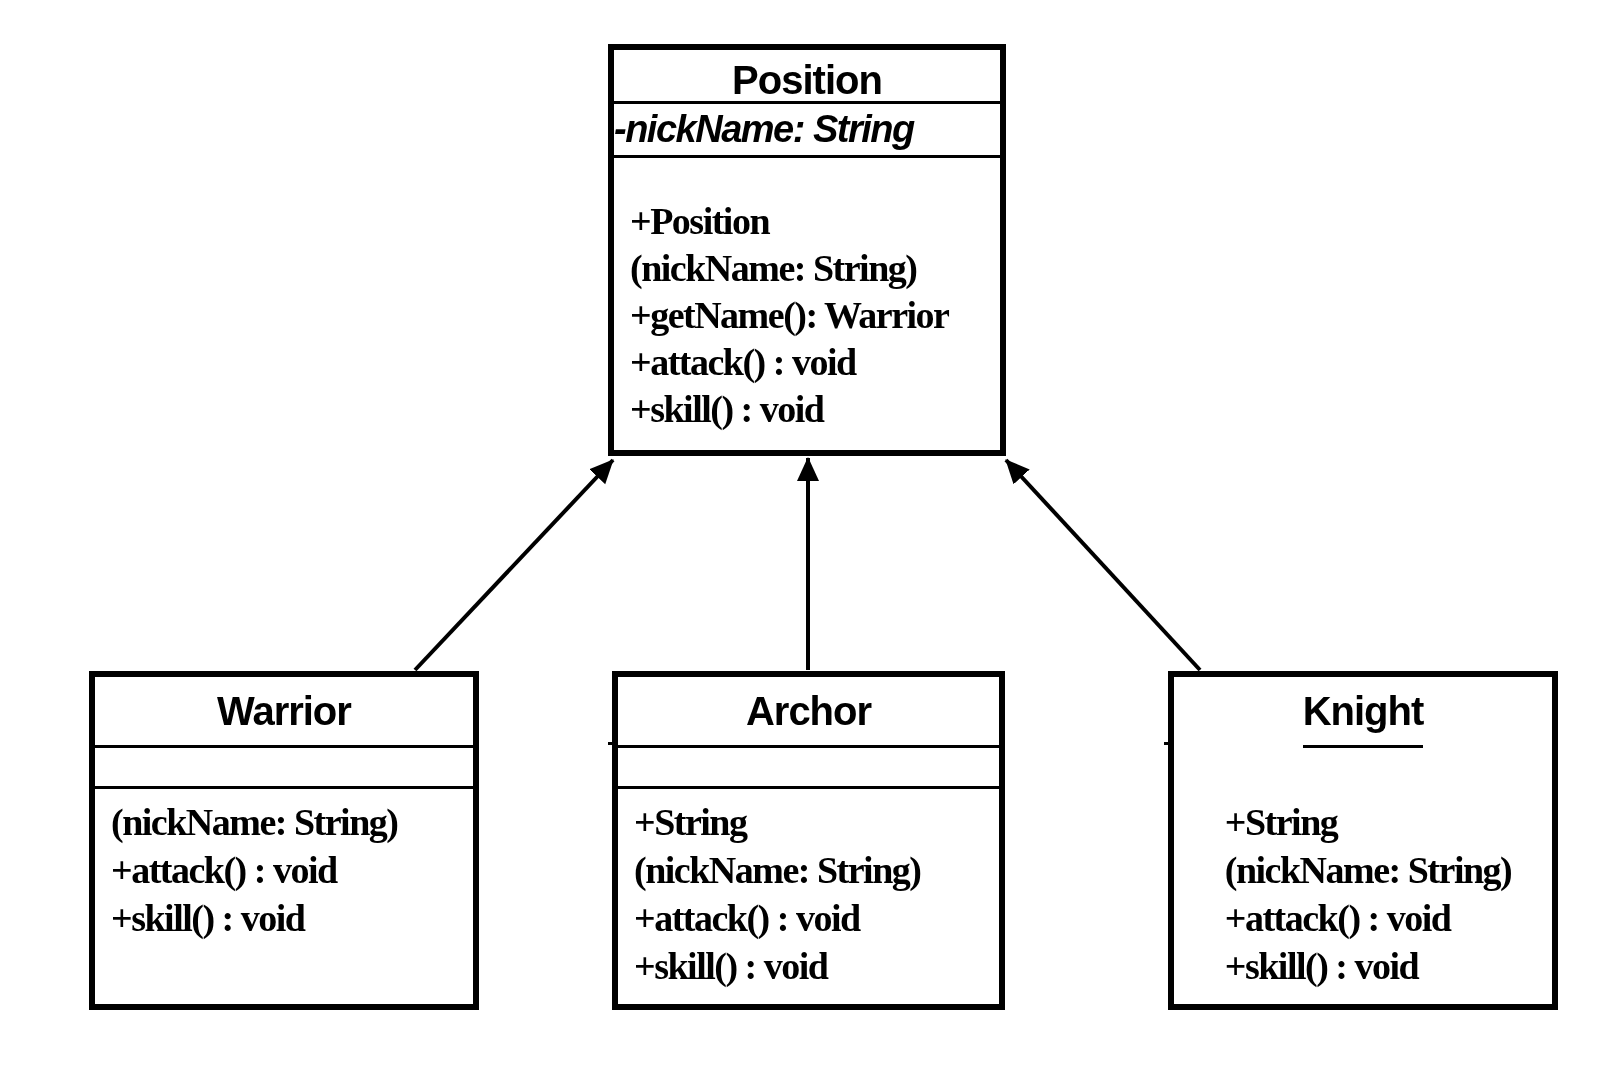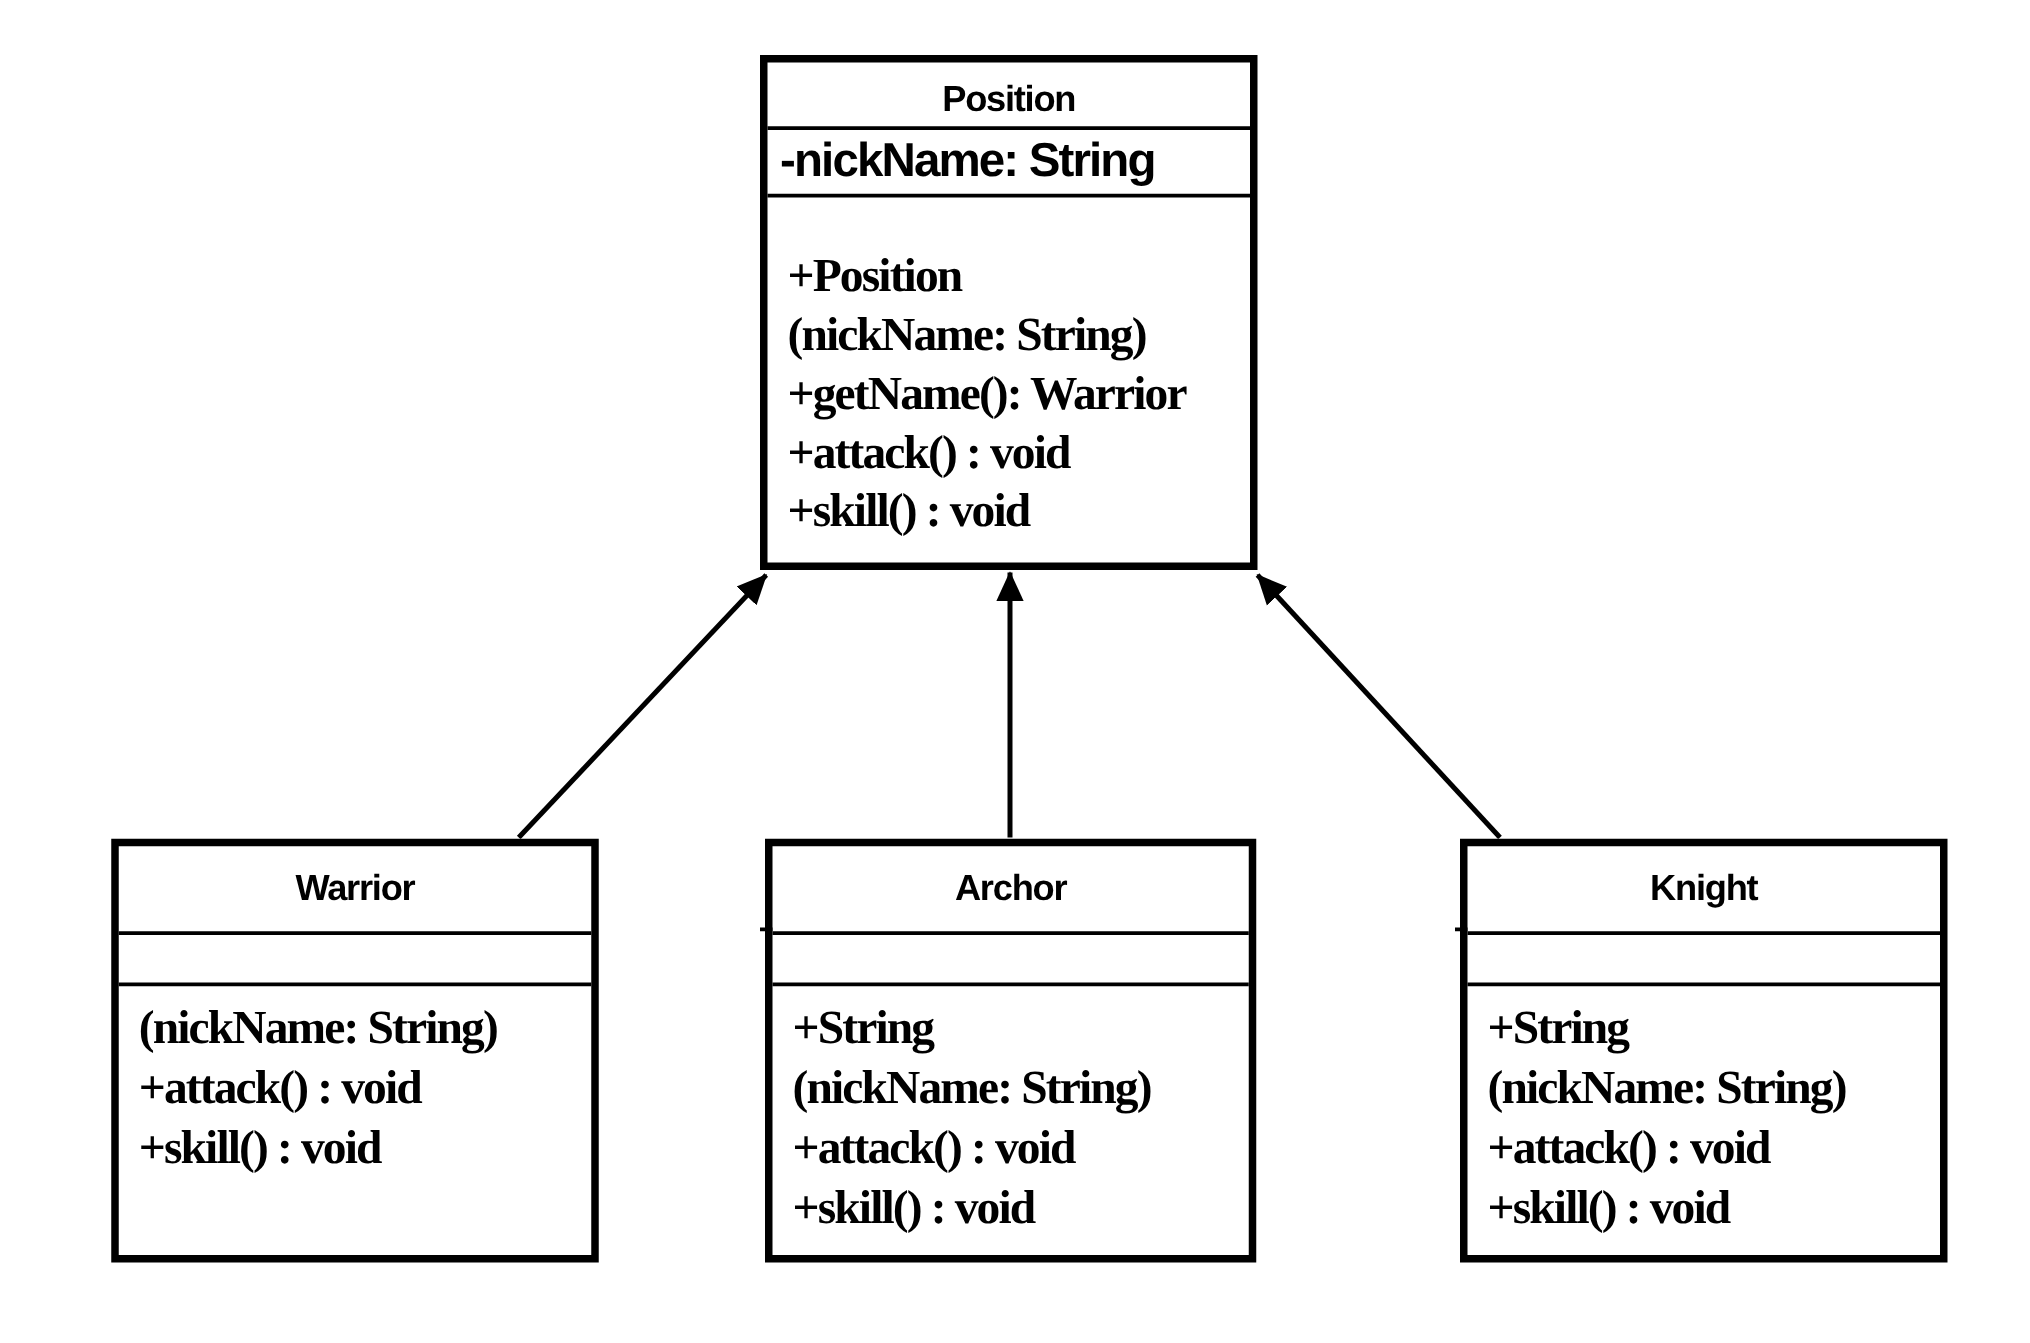--- a/index.html
+++ b/index.html
@@ -31,34 +31,34 @@
     position: absolute;
     box-sizing: border-box;
     border: 6px solid #000000;
     background: #ffffff;
     display: flex;
     flex-direction: column;
   }
   #box-position { left: 608px; top: 44px;  width: 398px; height: 412px; }
   #box-warrior  { left: 57px;  top: 671px; width: 390px; height: 339px; margin-left: 32px; }
   #box-archor   { left: 612px; top: 671px; width: 393px; height: 339px; }
-  #box-knight   { left: 1168px; top: 671px; width: 390px; height: 339px; }
+  #box-knight   { left: 1168px; top: 671px; width: 390px; height: 339px; align-items: center; }
 
   .compartment { box-sizing: border-box; }
   .title {
     border-bottom: 3px solid #000000;
     display: flex;
     align-items: center;
     justify-content: center;
-    font-size: 29px;
+    font-size: 40px;
     letter-spacing: -1px;
   }
   .attrs {
     border-bottom: 3px solid #000000;
-    padding-left: 10px;
+    font-style: italic;
   }
   .methods {
     flex: 1;
     padding-left: 16px;
     padding-right: 6px;
     font-family: Liberation Serif, serif;
   }
   .line {
     font-size: 38px;
     letter-spacing: -1.5px;

